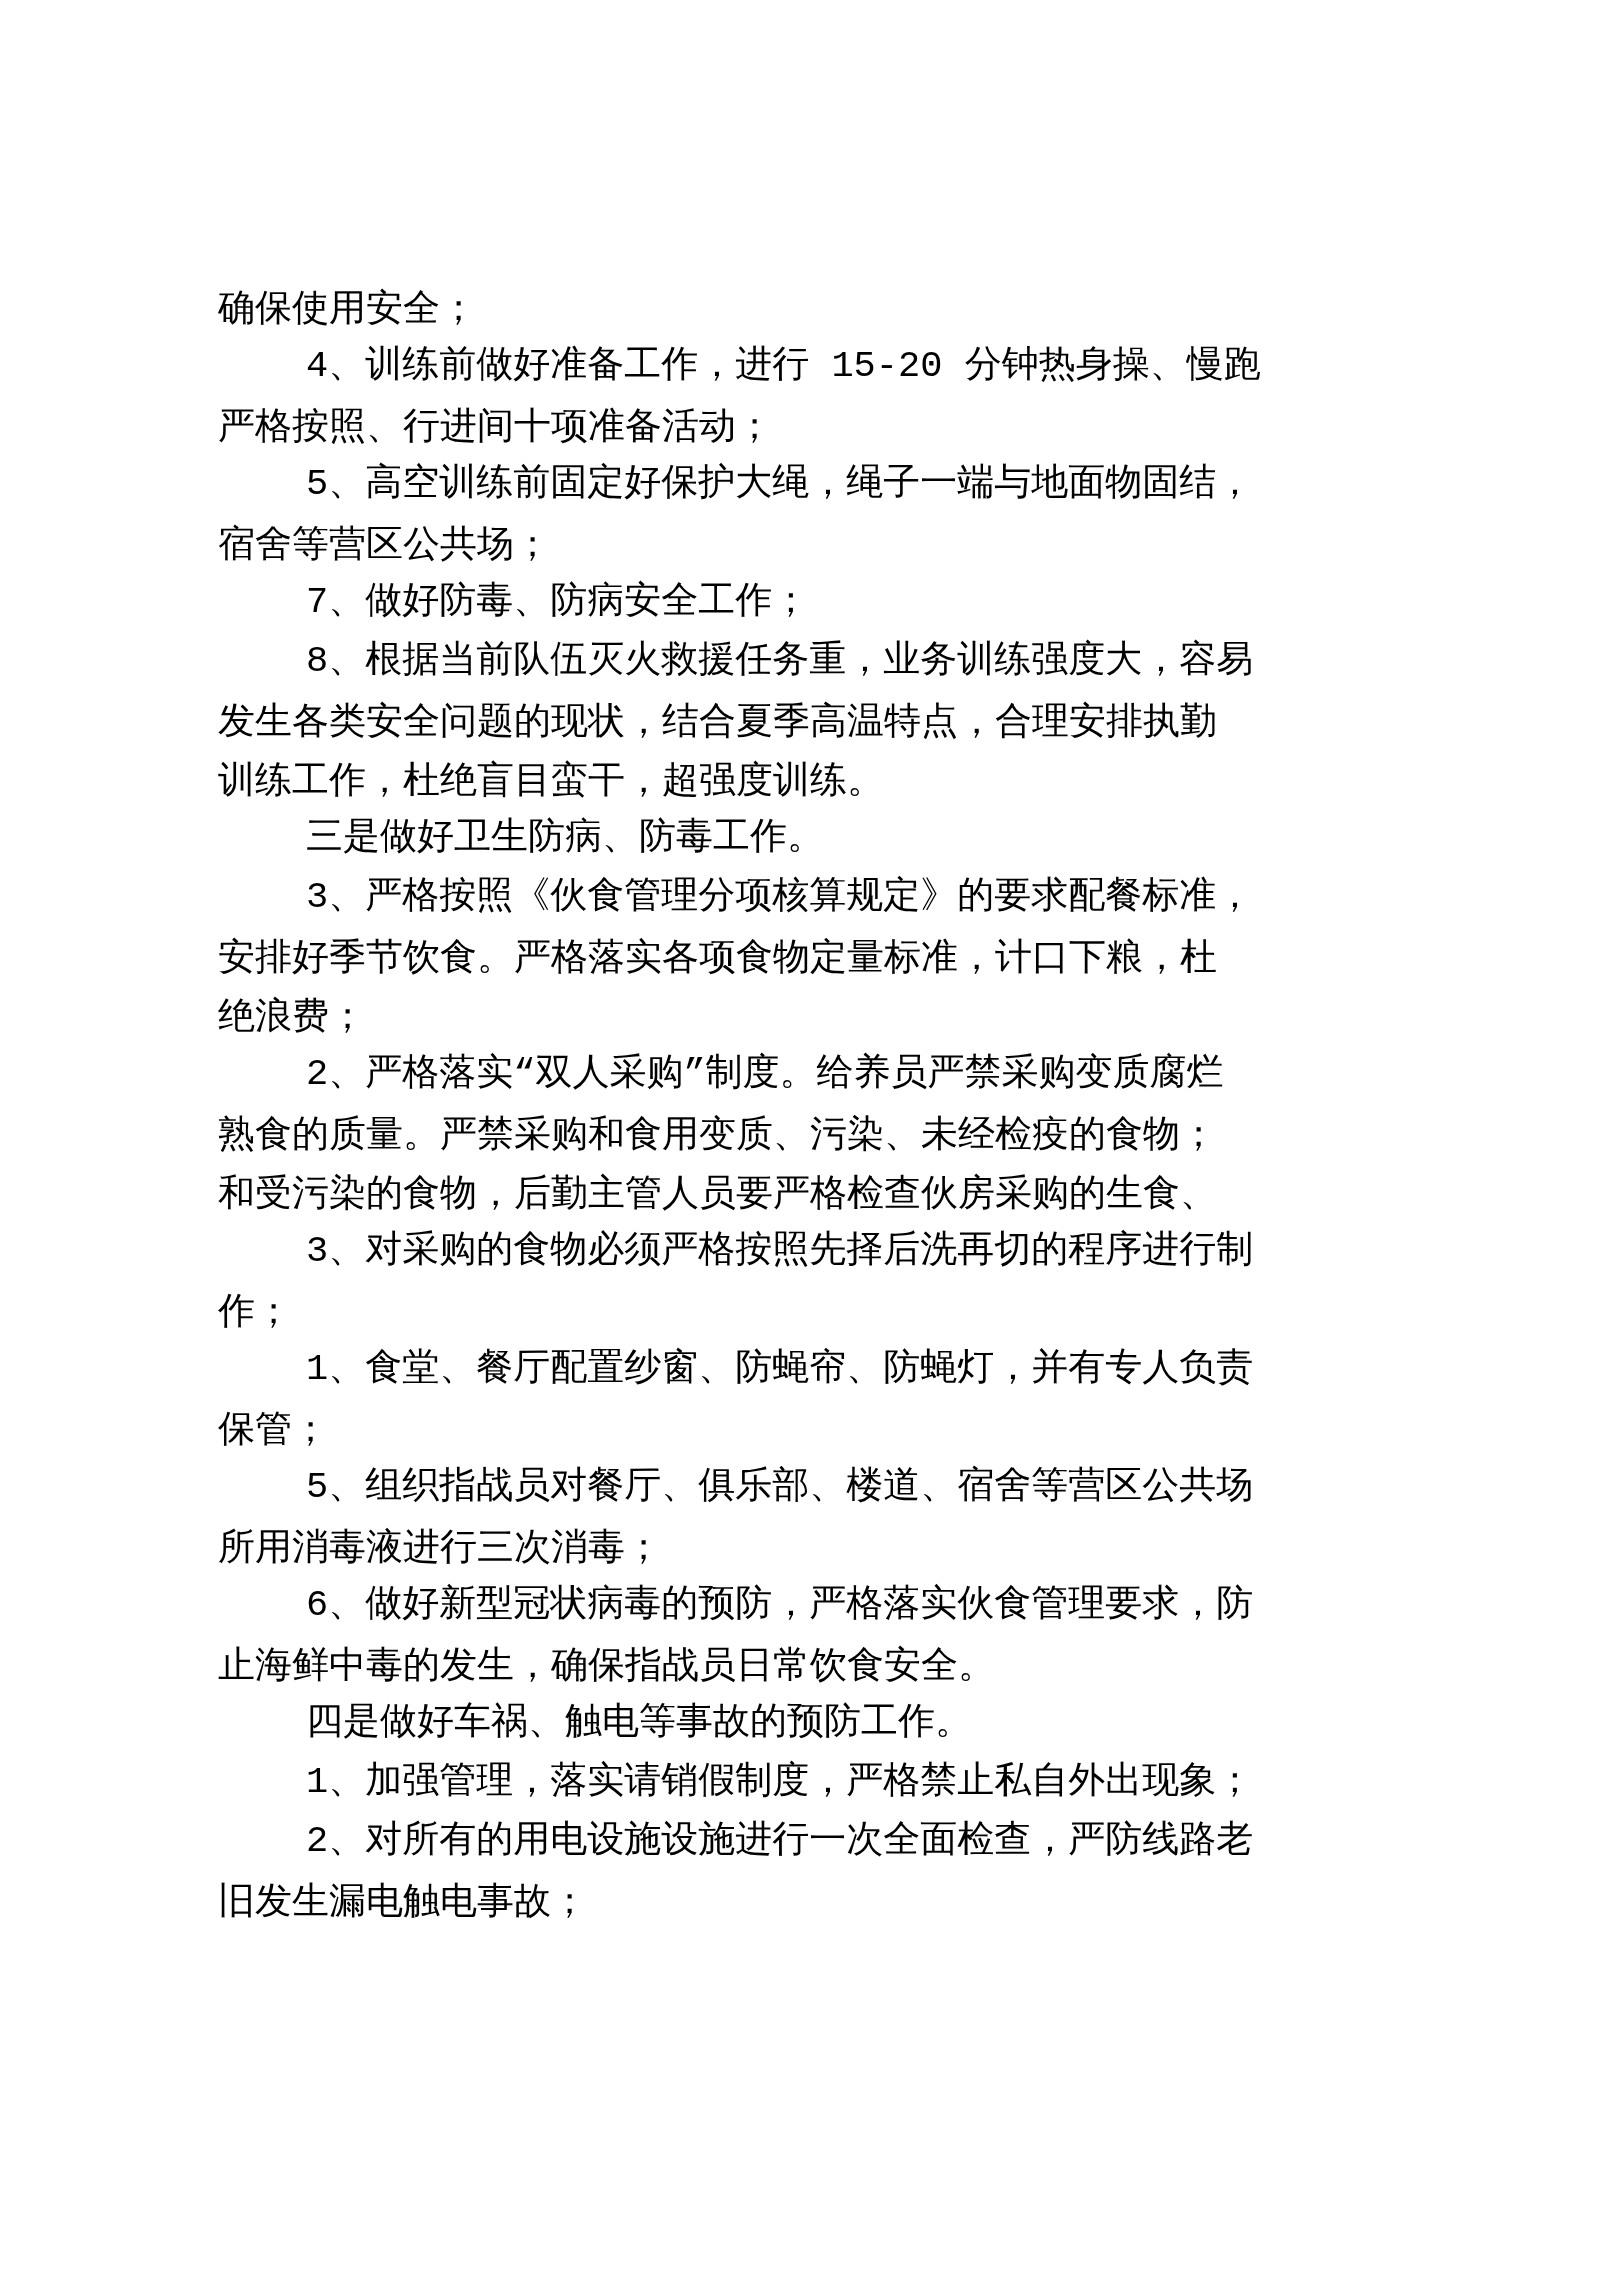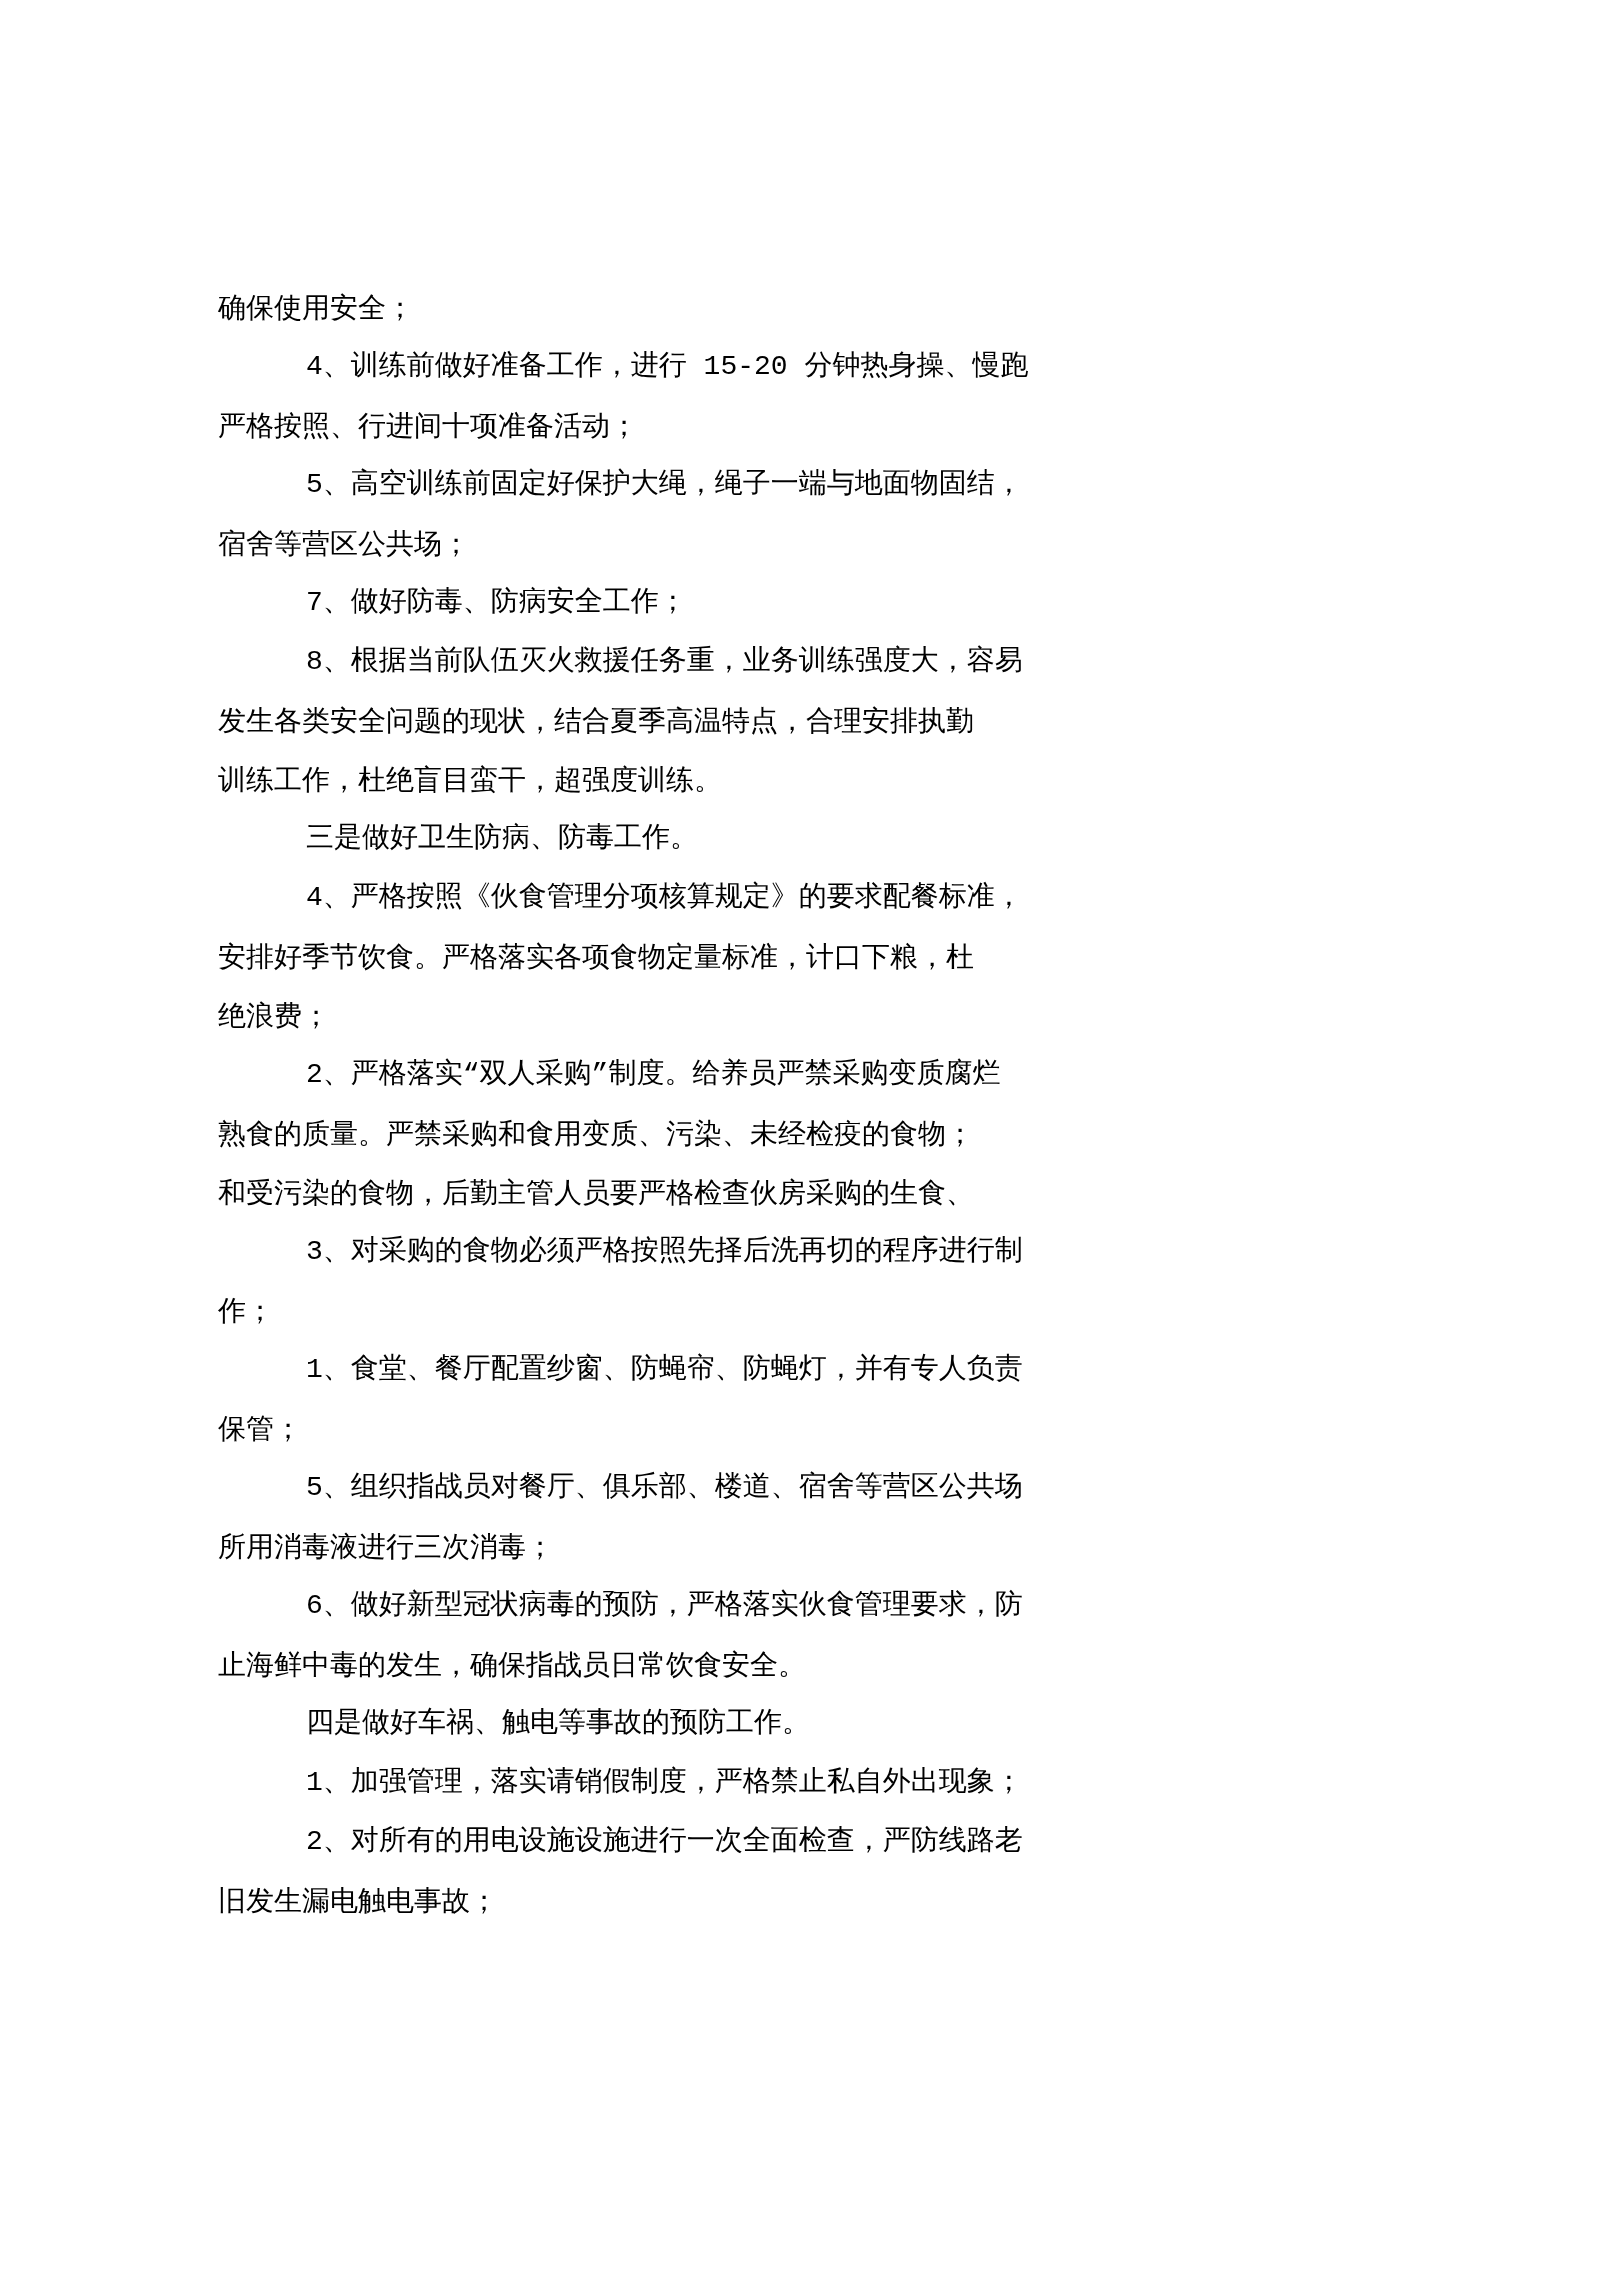--- a/index.html
+++ b/index.html
@@ -15,21 +15,21 @@
     overflow: hidden;
     font-family: "Liberation Sans", sans-serif;
   }
   .text-block {
     position: absolute;
     left: 218px;
     top: 278px;
     width: 1215px;
   }
   .doc-line {
-    font-size: 28px;
+    font-size: 37px;
     line-height: 59px;
     height: 59px;
     color: #000000;
     white-space: pre;
     letter-spacing: 0;
     font-weight: 400;
   }
   .doc-line.indent {
     padding-left: 88px;
     font-family: Liberation Mono, monospace;
@@ -43,21 +43,21 @@
       <div class="doc-line">确保使用安全；</div>
       <div class="doc-line indent">4、训练前做好准备工作，进行 15-20 分钟热身操、慢跑</div>
       <div class="doc-line">严格按照、行进间十项准备活动；</div>
       <div class="doc-line indent">5、高空训练前固定好保护大绳，绳子一端与地面物固结，</div>
       <div class="doc-line">宿舍等营区公共场；</div>
       <div class="doc-line indent">7、做好防毒、防病安全工作；</div>
       <div class="doc-line indent">8、根据当前队伍灭火救援任务重，业务训练强度大，容易</div>
       <div class="doc-line">发生各类安全问题的现状，结合夏季高温特点，合理安排执勤</div>
       <div class="doc-line">训练工作，杜绝盲目蛮干，超强度训练。</div>
       <div class="doc-line indent">三是做好卫生防病、防毒工作。</div>
-      <div class="doc-line indent">4、严格按照《伙食管理分项核算规定》的要求配餐标准，</div>
+      <div class="doc-line indent">3、严格按照《伙食管理分项核算规定》的要求配餐标准，</div>
       <div class="doc-line">安排好季节饮食。严格落实各项食物定量标准，计口下粮，杜</div>
       <div class="doc-line">绝浪费；</div>
       <div class="doc-line indent">2、严格落实“双人采购”制度。给养员严禁采购变质腐烂</div>
       <div class="doc-line">熟食的质量。严禁采购和食用变质、污染、未经检疫的食物；</div>
       <div class="doc-line">和受污染的食物，后勤主管人员要严格检查伙房采购的生食、</div>
       <div class="doc-line indent">3、对采购的食物必须严格按照先择后洗再切的程序进行制</div>
       <div class="doc-line">作；</div>
       <div class="doc-line indent">1、食堂、餐厅配置纱窗、防蝇帘、防蝇灯，并有专人负责</div>
       <div class="doc-line">保管；</div>
       <div class="doc-line indent">5、组织指战员对餐厅、俱乐部、楼道、宿舍等营区公共场</div>

